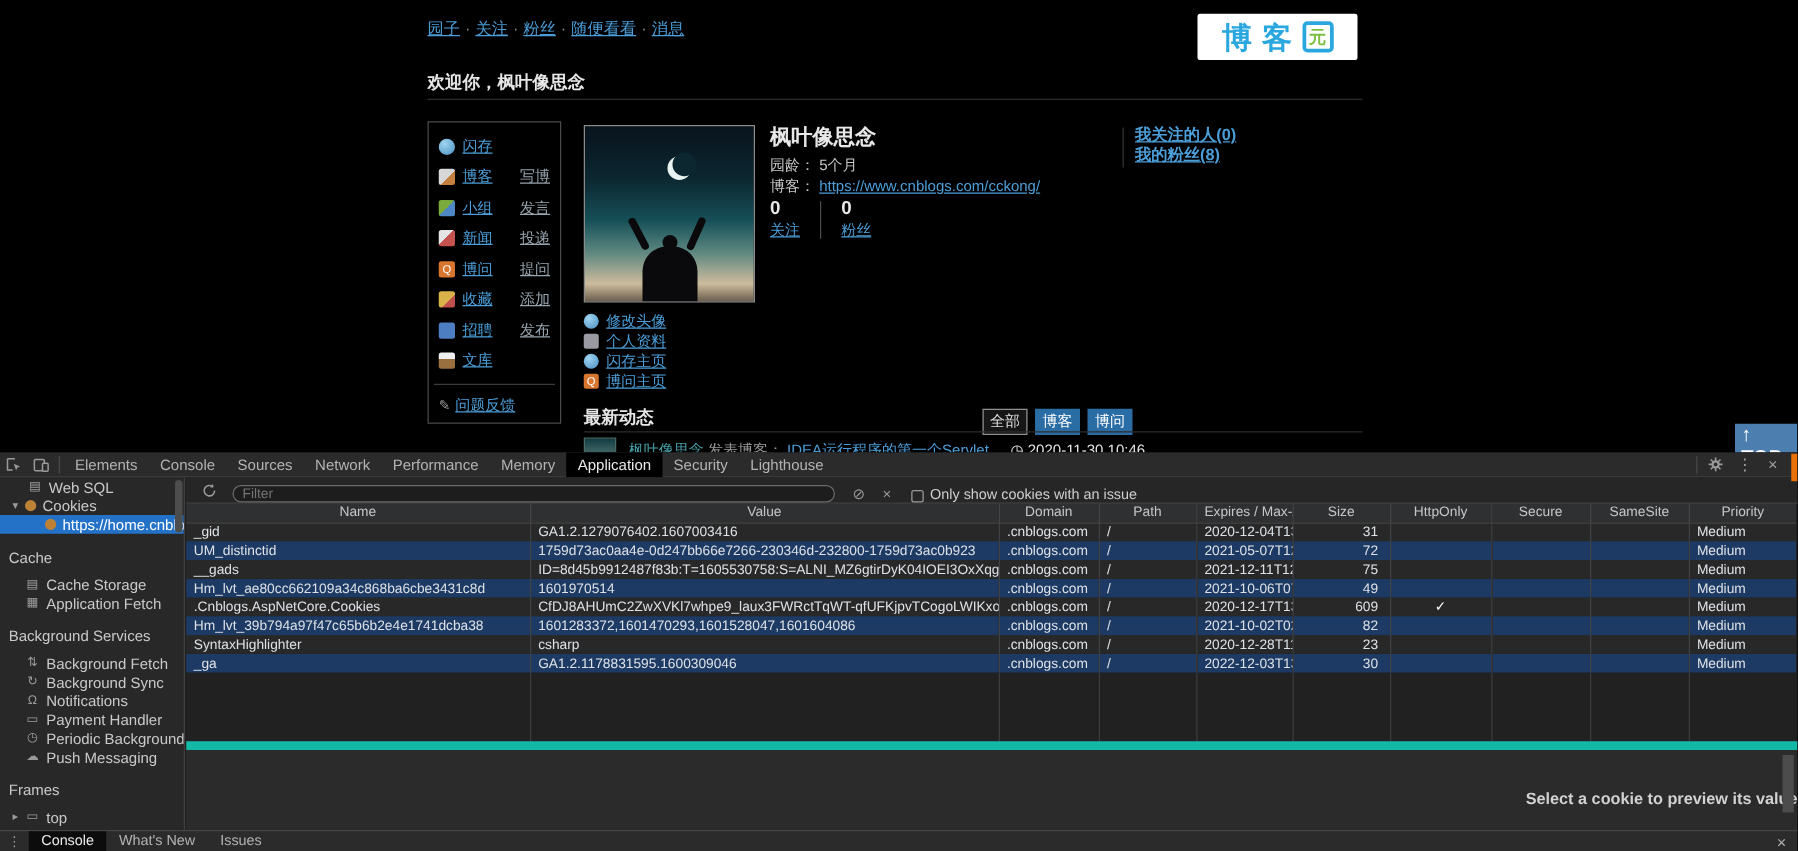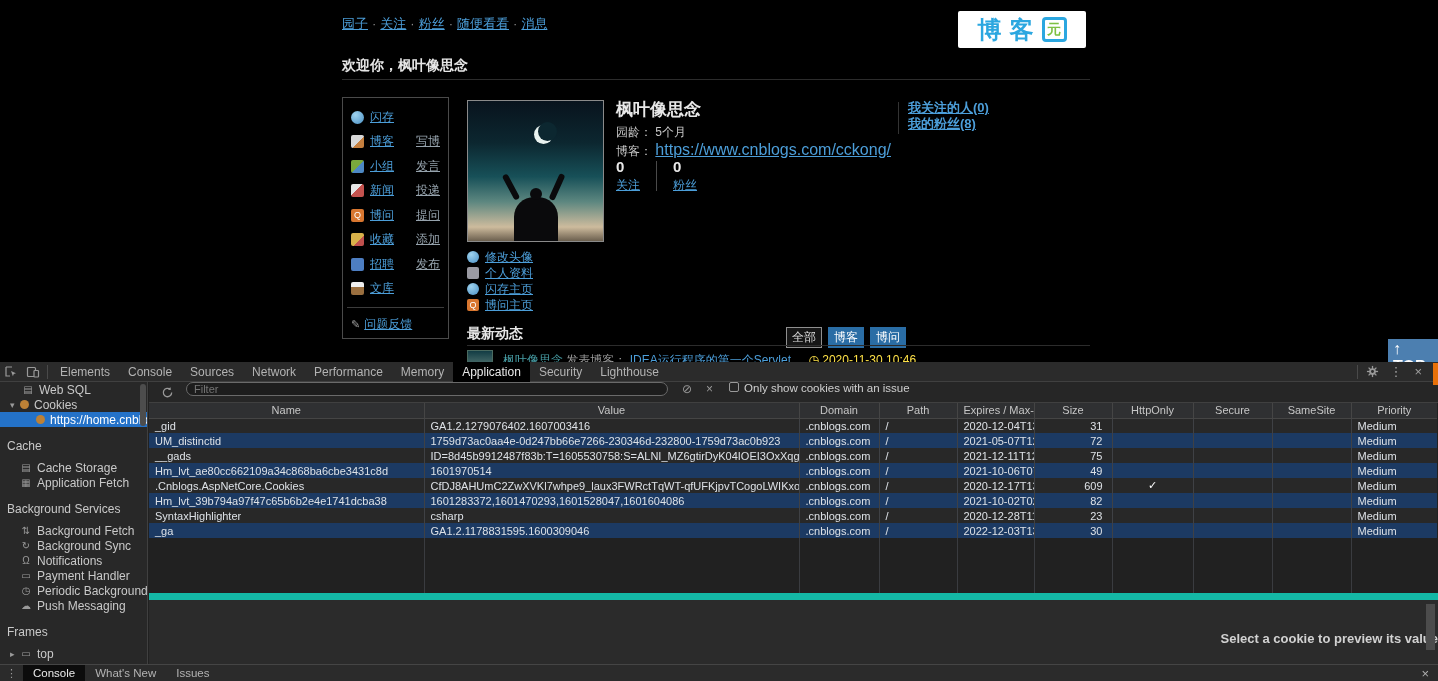--- a/index.html
+++ b/index.html
@@ -59,21 +59,21 @@
   .person { position:absolute; bottom:-6px; left:50%; transform:translateX(-50%); width:44px; height:50px;
             background:#0a0a0c; border-radius:20px 20px 0 0; }
   .person .head { position:absolute; top:-9px; left:16px; width:12px; height:12px; border-radius:50%; background:#0a0a0c; }
   .arm { position:absolute; width:6px; height:28px; background:#0a0a0c; bottom:40px; border-radius:3px; }
   .arm-l { left:40px; transform:rotate(-28deg); }
   .arm-r { left:86px; transform:rotate(24deg); }
 
   
   .profile-name { position:absolute; left:616px; top:98px; font-size:17px; font-weight:bold; color:#e8e8e8; }
   .info-row { position:absolute; left:616px; font-size:12px; color:#c8c8c8; }
-  .info-row .plink { font-size:16px; }
+  .info-row .plink { font-size:12px; }
   .counts { position:absolute; left:616px; top:158px; display:flex; align-items:center; }
   .count-col { text-align:left; }
   .count-num { font-size:15px; font-weight:bold; color:#e8e8e8; }
   .count-col .plink { font-size:12px; }
   .count-div { width:1px; height:30px; background:#4a4a4a; margin:0 16px; }
 
   .right-vdiv { position:absolute; left:898px; top:102px; width:1px; height:32px; background:#333; }
   .right-links { position:absolute; left:908px; top:100px; }
   .right-links .plink { display:block; font-size:13px; font-weight:bold; line-height:16px; }
 
@@ -84,21 +84,21 @@
 
   .feed-title { position:absolute; left:467px; top:325px; font-size:14px; font-weight:bold; color:#e6e6e6; }
   .feed-tabs { position:absolute; left:786px; top:327px; display:flex; align-items:center; }
   .chip-outline { border:1px solid #8f8f8f; background:#161616; color:#ddd; font-size:12px; padding:1px 5px; }
   .chip-solid { background:#2a6da5; color:#fff; font-size:12px; padding:2px 6px; margin-left:6px; }
   .feed-divider { position:absolute; left:467px; top:345px; width:623px; height:1px; background:#2c2c2c; }
   .feed-item { position:absolute; left:467px; top:350px; display:flex; align-items:flex-start; white-space:nowrap; }
   .feed-thumb { width:26px; height:26px; border:1px solid #4a6a5f; background:linear-gradient(180deg,#123c44,#78958a); margin-right:10px; }
   .feed-text { font-size:12px; color:#9a9a9a; padding-top:2px; }
   .feed-user { color:#48a0a8; text-decoration:underline; }
-  .feed-time { color:#fde047; margin-left:14px; }
+  .feed-time { color:#e5e5e5; margin-left:14px; }
 
   .top-button { position:absolute; left:1388px; top:339px; background:#4c7fb0; color:#fff; font-size:16px; font-weight:bold;
                 padding:1px 5px; border-radius:0; }
 
   
   .devtools { position:absolute; top:362px; left:0; width:1438px; height:319px; background:#212121; color:#c9c9c9; }
   .dt-tabbar { position:relative; height:20px; background:#2b2b2b; border-bottom:1px solid #404040;
                display:flex; align-items:center; }
   .dt-icon-btn { width:22px; height:20px; display:flex; align-items:center; justify-content:center; cursor:pointer; }
   .vsep { width:1px; height:14px; background:#4a4a4a; margin:0 3px; }
@@ -119,21 +119,21 @@
   .sb-child { padding-left:36px; }
   .sb-selected { background:#2472c8; color:#fff; }
   .cookie-dot { width:9px; height:9px; border-radius:50%; background:#bd8136; margin-right:5px; flex:0 0 9px; }
   .sb-header { padding-left:7px; height:15px; line-height:15px; margin-top:12px; color:#c9c9c9; cursor:default; }
   .sb-item { padding-left:20px; margin-top:0; }
   .sb-gap { height:6px; }
   .sb-scroll { position:absolute; right:1px; top:2px; width:6px; height:42px; background:#4d4d4d; border-radius:3px; }
 
   
   .dt-panel { position:absolute; left:149px; top:0; right:0; bottom:0; background:#212121; }
-  .dt-toolbar { height:21px; border-bottom:1px solid #404040; background:#262626; display:flex; align-items:flex-start; padding-left:7px; }
+  .dt-toolbar { height:21px; border-bottom:1px solid #404040; background:#262626; display:flex; align-items:flex-end; padding-left:7px; }
   .filter-input { width:482px; height:14px; margin-left:8px; background:#1d1d1d; border:1px solid #6a6a6a; border-radius:7px;
                   color:#ddd; font-size:11px; padding:0 7px; outline:none; font-family:inherit; }
   .tb-glyph { color:#9a9a9a; font-size:12px; margin-left:14px; cursor:pointer; }
   .checkbox { width:10px; height:10px; border:1px solid #9a9a9a; border-radius:2px; margin-left:16px; cursor:pointer; flex:0 0 10px; }
   .cb-label { margin-left:5px; font-size:11.5px; color:#cfcfcf; white-space:nowrap; }
 
   table.cookie-table { border-collapse:collapse; table-layout:fixed; width:1288px; font-size:11px; }
   .cookie-table th { background:#2f3032; color:#c6c6c6; font-weight:normal; text-align:center; height:15px; padding:0 6px;
                      border-right:1px solid #454545; border-bottom:1px solid #454545; white-space:nowrap; overflow:hidden; }
   .cookie-table td { height:15px; padding:0 6px; color:#dde1e6; white-space:nowrap; overflow:hidden;

